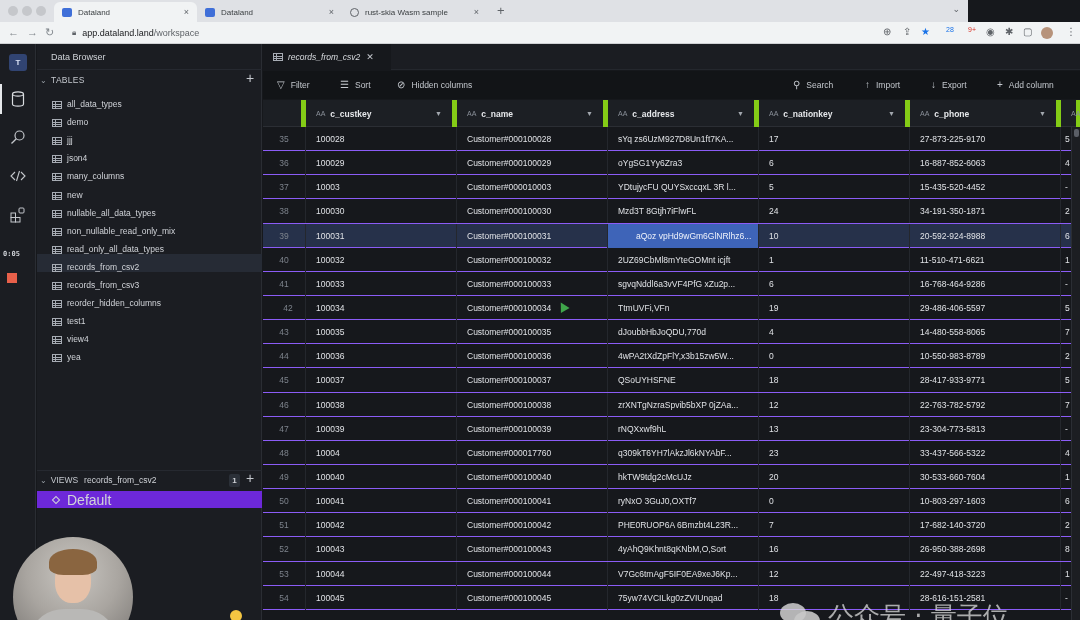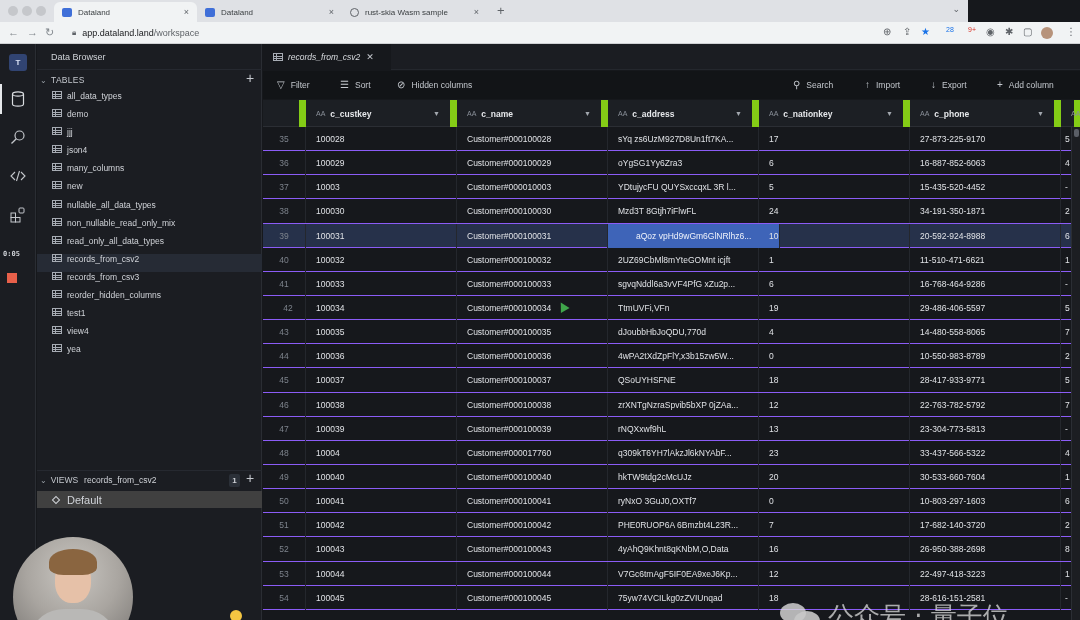--- a/index.html
+++ b/index.html
@@ -34,54 +34,54 @@
   .rail .timer { position: absolute; left: 3px; top: 206px; font-size: 7px; color: #d0d3d8; font-weight: bold; font-family: "DejaVu Sans Mono", monospace; }
   .rail .rec { position: absolute; left: 7px; top: 229px; width: 10px; height: 10px; background: #e8604a; }
 
   .sidebar { position: absolute; left: 37px; top: 0; width: 225px; height: 576px; background: #1b1d22; border-right: 1px solid #2a2d33; }
   .sb-title { position: absolute; left: 14px; top: 8px; font-size: 9px; color: #cfd2d7; }
   .sb-sep { position: absolute; left: 0; top: 25px; width: 225px; height: 1px; background: #262930; }
   .sb-section { position: absolute; left: 3px; top: 31px; font-size: 8.5px; color: #c4c8ce; letter-spacing: 0.3px; display: flex; align-items: center; }
   .sb-section .chev { font-size: 8px; margin-right: 4px; color: #9aa0a8; }
   .sb-add { position: absolute; left: 209px; top: 26px; font-size: 14px; color: #c4c8ce; }
   .sb-list { position: absolute; left: 0; top: 47px; width: 225px; }
-  .sb-item { height: 18.1px; display: flex; align-items: flex-start; padding-left: 15px; font-size: 8.5px; color: #d0d3d8; }
+  .sb-item { height: 18.1px; display: flex; align-items: flex-end; padding-left: 15px; font-size: 8.5px; color: #d0d3d8; }
   .sb-item.active { background: #262b35; }
   .tbl-icon { width: 10px; height: 8px; border: 1px solid #a7acb4; margin-right: 5px; position: relative; }
   .tbl-icon::before { content: ""; position: absolute; left: 2px; top: 0; width: 1px; height: 6px; background: #a7acb4; }
   .tbl-icon::after { content: ""; position: absolute; left: 0; top: 2px; width: 8px; height: 1px; background: #a7acb4; box-shadow: 0 2px 0 #a7acb4; }
 
   .views-sep { position: absolute; left: 0; top: 426px; width: 225px; height: 1px; background: #262930; }
   .views-head { position: absolute; left: 3px; top: 431px; font-size: 8.5px; color: #c4c8ce; display: flex; align-items: center; width: 218px; }
   .views-head .chev { font-size: 8px; margin-right: 4px; color: #9aa0a8; }
   .views-head .vname { margin-left: 6px; color: #d0d3d8; }
   .views-count { position: absolute; left: 192px; top: 430px; width: 11px; height: 13px; background: #2b3038; color: #d0d3d8; font-size: 8px; font-weight: bold; display: flex; align-items: center; justify-content: center; border-radius: 2px; }
   .views-add { position: absolute; left: 209px; top: 426px; font-size: 14px; color: #c4c8ce; }
-  .view-item { position: absolute; left: 0; top: 447px; width: 225px; height: 17px; background: #404040; display: flex; align-items: center; padding-left: 16px; font-size: 11px; color: #d0d3d8; }
+  .view-item { position: absolute; left: 0; top: 447px; width: 225px; height: 17px; background: #6d28d9; display: flex; align-items: center; padding-left: 16px; font-size: 14px; color: #d0d3d8; }
   .view-item .diamond { width: 6px; height: 6px; border: 1px solid #d0d3d8; transform: rotate(45deg); margin-right: 8px; }
 
   .webcam { position: absolute; left: 13px; top: 493px; width: 120px; height: 120px; border-radius: 50%; background: radial-gradient(circle at 50% 30%, #c9c6c1 0%, #a9a5a0 45%, #6f6c69 100%); overflow: hidden; }
   .webcam .face { position: absolute; left: 42px; top: 22px; width: 36px; height: 44px; border-radius: 45%; background: #e6c1a8; }
   .webcam .hair { position: absolute; left: 36px; top: 12px; width: 48px; height: 26px; border-radius: 50% 50% 30% 30%; background: #8a6540; }
   .webcam .body { position: absolute; left: 20px; top: 72px; width: 80px; height: 60px; border-radius: 40% 40% 0 0; background: #b9b8b6; }
   .emoji-a { position: absolute; left: 230px; top: 566px; width: 12px; height: 12px; border-radius: 50%; background: #f4c542; }
 
   
   .main { position: absolute; left: 263px; top: 0; width: 817px; height: 576px; background: #16181c; }
   .doc-tabs { position: absolute; left: 0; top: 0; width: 817px; height: 26px; background: #1b1d22; border-bottom: 1px solid #24272d; }
   .doc-tab { position: absolute; left: 0; top: 0; height: 26px; width: 128px; background: #16181c; display: flex; align-items: center; padding-left: 10px; font-size: 8.5px; color: #d9dce0; font-style: italic; }
   .doc-tab .x { margin-left: 6px; font-style: normal; font-size: 9px; color: #c4c8ce; }
 
   .toolbar { position: absolute; left: 0; top: 27px; width: 817px; height: 28px; background: #121417; }
   .tb-btn { position: absolute; top: 8px; font-size: 8.5px; color: #c4c8ce; display: flex; align-items: center; }
   .tb-btn .ic { margin-right: 6px; font-size: 10px; color: #c4c8ce; }
 
   .grid { position: absolute; left: 0; top: 56px; width: 817px; height: 520px; overflow: hidden; background: #16181c; }
   .ghead { position: absolute; left: 0; top: 0; width: 817px; height: 27px; background: #1c1f24; border-bottom: 1px solid #2b2e34; }
-  .hcell { position: absolute; top: 0; height: 27px; display: flex; align-items: center; padding-left: 10px; font-size: 8.5px; color: #e6e8eb; font-weight: bold; border-right: 7px solid #84cc16; }
+  .hcell { position: absolute; top: 0; height: 27px; display: flex; align-items: center; padding-left: 10px; font-size: 8.5px; color: #e6e8eb; font-weight: bold; border-right: 5px solid #84cc16; }
   .hcell .aa { font-size: 7px; color: #8a9099; margin-right: 5px; font-weight: normal; }
   .hcell .dd { position: absolute; right: 10px; font-size: 7px; color: #a2a7ae; }
   .rows { position: absolute; left: 0; top: 27px; width: 817px; }
   .row { position: relative; height: 24.15px; border-bottom: 1px solid #8b5cf6; }
   .row.selected { background: #26314a; }
   .cell { position: absolute; top: 0; height: 24px; display: flex; align-items: center; padding-left: 10px; font-size: 8.5px; color: #e0e2e6; white-space: nowrap; overflow: hidden; border-right: 1px solid #24272d; }
   .cell.num { justify-content: center; padding-left: 0; color: #7d838c; }
   .cell.active-cell { background: #3e64b8; color: #eef2fb; }
   .scrollbar { position: absolute; left: 808px; top: 27px; width: 9px; height: 493px; background: #1c1e22; border-left: 1px solid #2b2e34; }
   .scrollbar .thumb { position: absolute; left: 2px; top: 2px; width: 5px; height: 8px; background: #5a5e66; border-radius: 2px; }
@@ -369,21 +369,21 @@
             <div class="cell" style="left: 194px; width: 151px;">Customer#000100030</div>
             <div class="cell" style="left: 345px; width: 151px;">Mzd3T 8Gtjh7iFlwFL</div>
             <div class="cell" style="left: 496px; width: 151px;">24</div>
             <div class="cell" style="left: 647px; width: 151px;">34-191-350-1871</div>
             <div class="cell" style="left: 798px; width: 12px; padding-left: 4px;">2</div>
           </div>
           <div class="row selected">
             <div class="cell num" style="left: 0px; width: 43px;">39</div>
             <div class="cell" style="left: 43px; width: 151px;">100031</div>
             <div class="cell" style="left: 194px; width: 151px;">Customer#000100031</div>
-            <div class="cell active-cell" style="left: 345px; width: 172px; padding-left: 28px;">aQoz vpHd9wGm6GlNRlhz6...</div>
+            <div class="cell active-cell" style="left: 345px; width: 151px; padding-left: 28px;">aQoz vpHd9wGm6GlNRlhz6...</div>
             <div class="cell" style="left: 496px; width: 151px;">10</div>
             <div class="cell" style="left: 647px; width: 151px;">20-592-924-8988</div>
             <div class="cell" style="left: 798px; width: 12px; padding-left: 4px;">6</div>
           </div>
           <div class="row">
             <div class="cell num" style="left: 0px; width: 43px;">40</div>
             <div class="cell" style="left: 43px; width: 151px;">100032</div>
             <div class="cell" style="left: 194px; width: 151px;">Customer#000100032</div>
             <div class="cell" style="left: 345px; width: 151px;">2UZ69CbMl8mYteGOMnt icjft</div>
             <div class="cell" style="left: 496px; width: 151px;">1</div>
@@ -486,21 +486,21 @@
             <div class="cell" style="left: 194px; width: 151px;">Customer#000100042</div>
             <div class="cell" style="left: 345px; width: 151px;">PHE0RUOP6A 6Bmzbt4L23R...</div>
             <div class="cell" style="left: 496px; width: 151px;">7</div>
             <div class="cell" style="left: 647px; width: 151px;">17-682-140-3720</div>
             <div class="cell" style="left: 798px; width: 12px; padding-left: 4px;">2</div>
           </div>
           <div class="row">
             <div class="cell num" style="left: 0px; width: 43px;">52</div>
             <div class="cell" style="left: 43px; width: 151px;">100043</div>
             <div class="cell" style="left: 194px; width: 151px;">Customer#000100043</div>
-            <div class="cell" style="left: 345px; width: 151px;">4yAhQ9Khnt8qKNbM,O,Data</div>
+            <div class="cell" style="left: 345px; width: 151px;">4yAhQ9Khnt8qKNbM,O,Sort</div>
             <div class="cell" style="left: 496px; width: 151px;">16</div>
             <div class="cell" style="left: 647px; width: 151px;">26-950-388-2698</div>
             <div class="cell" style="left: 798px; width: 12px; padding-left: 4px;">8</div>
           </div>
           <div class="row">
             <div class="cell num" style="left: 0px; width: 43px;">53</div>
             <div class="cell" style="left: 43px; width: 151px;">100044</div>
             <div class="cell" style="left: 194px; width: 151px;">Customer#000100044</div>
             <div class="cell" style="left: 345px; width: 151px;">V7Gc6tmAgF5IF0EA9xeJ6Kp...</div>
             <div class="cell" style="left: 496px; width: 151px;">12</div>

